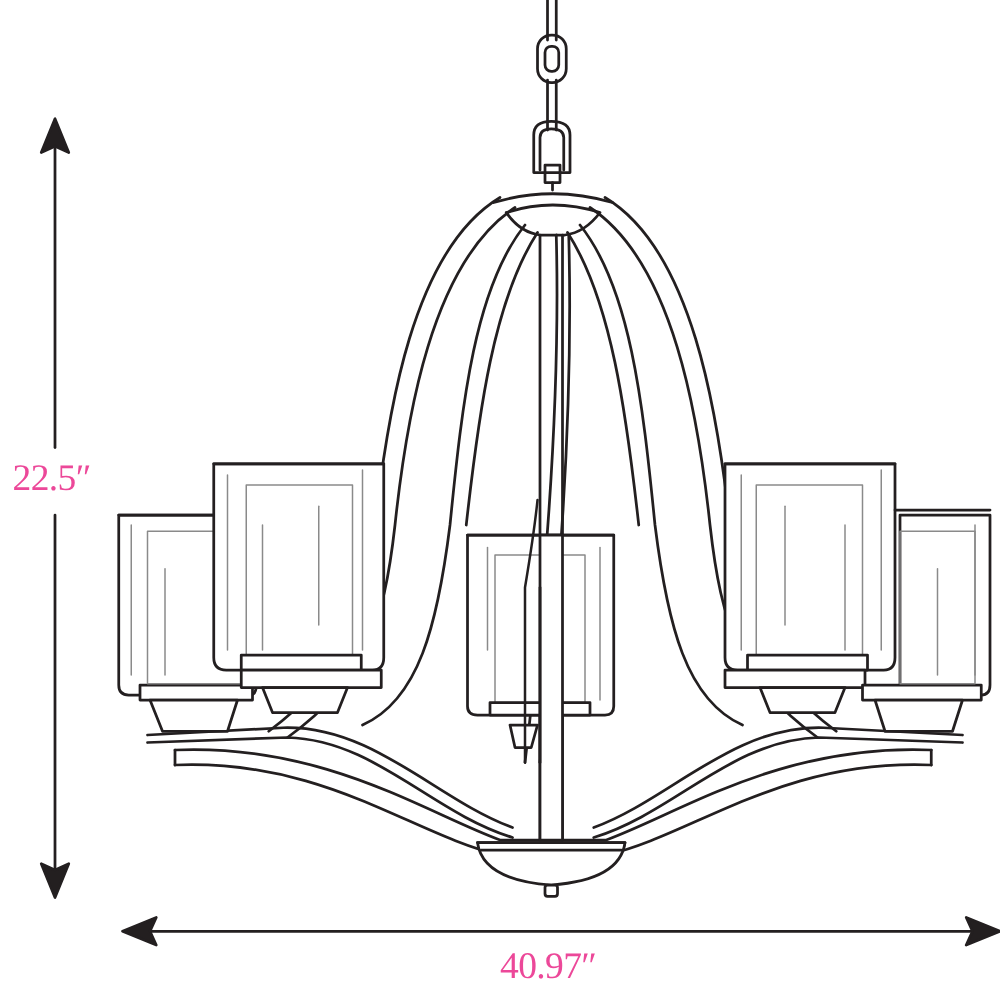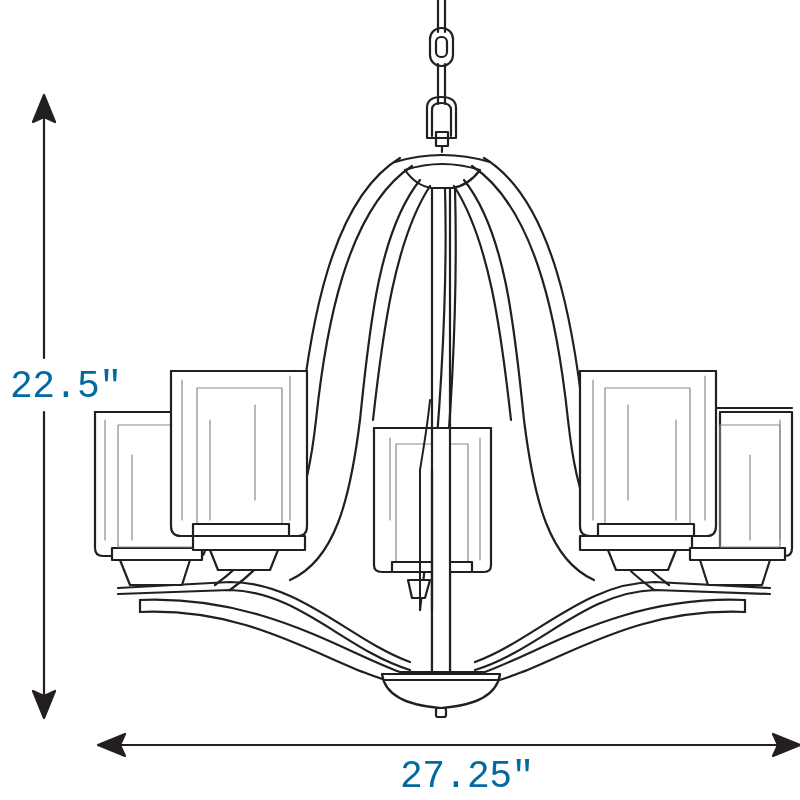--- a/index.html
+++ b/index.html
@@ -1,18 +1,18 @@
 <!DOCTYPE html>
 <html><head>
 <meta charset="utf-8">
 <style>
   html, body { margin:0; padding:0; background:#ffffff; }
   body { width:800px; height:800px; position:relative; overflow:hidden; font-family:"DejaVu Sans", sans-serif; }
   #diagram { position:absolute; left:0; top:0; width:800px; height:800px; }
-  .dim-label { position:absolute; color:#0369a1; font-family:Liberation Mono, monospace; font-size:38px; letter-spacing:-0.5px; background:#fff; line-height:1; }
+  .dim-label { position:absolute; color:#ec4899; font-family:Liberation Serif, serif; font-size:30px; letter-spacing:-0.5px; background:#fff; line-height:1; }
   #height-label { left:10px; top:364px; padding:4px 0; }
   #width-label { left:400px; top:758px; }
 </style>
 </head>
 <body>
 
 <svg id="diagram" viewBox="0 0 800 800" xmlns="http://www.w3.org/2000/svg">
   <g fill="none" stroke="#231f20" stroke-width="2.2" stroke-linejoin="round" stroke-linecap="round">
 
     <g>
@@ -154,13 +154,13 @@
     <g>
       <path d="M382,674 L500,674 Q498,684 492,688"></path>
       <path d="M382,674 Q386,704 441,708 Q496,704 500,674 Z" fill="#ffffff"></path>
       <line x1="385" y1="680" x2="497" y2="680"></line>
     </g>
     <rect x="436" y="708" width="10" height="9" rx="2" fill="#ffffff"></rect>
   </g>
 </svg>
 
 <div class="dim-label" id="height-label">22.5″</div>
-<div class="dim-label" id="width-label">27.25″</div>
+<div class="dim-label" id="width-label">40.97″</div>
 
 </body></html>

